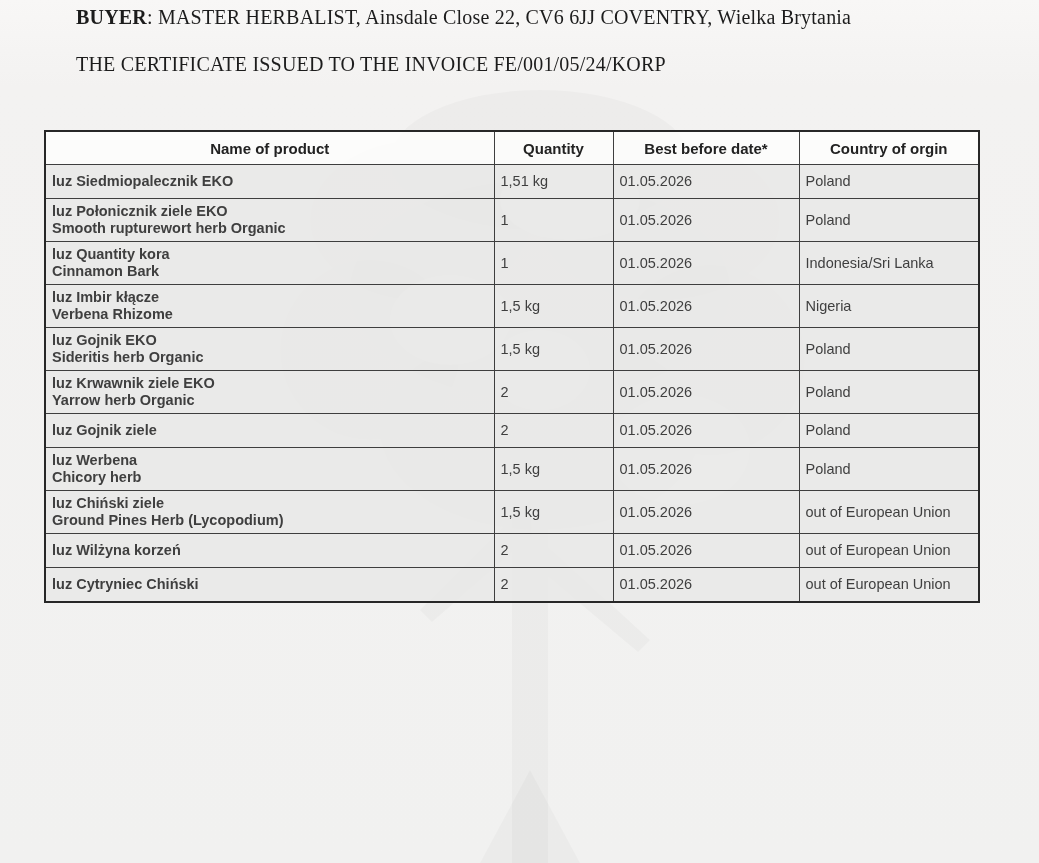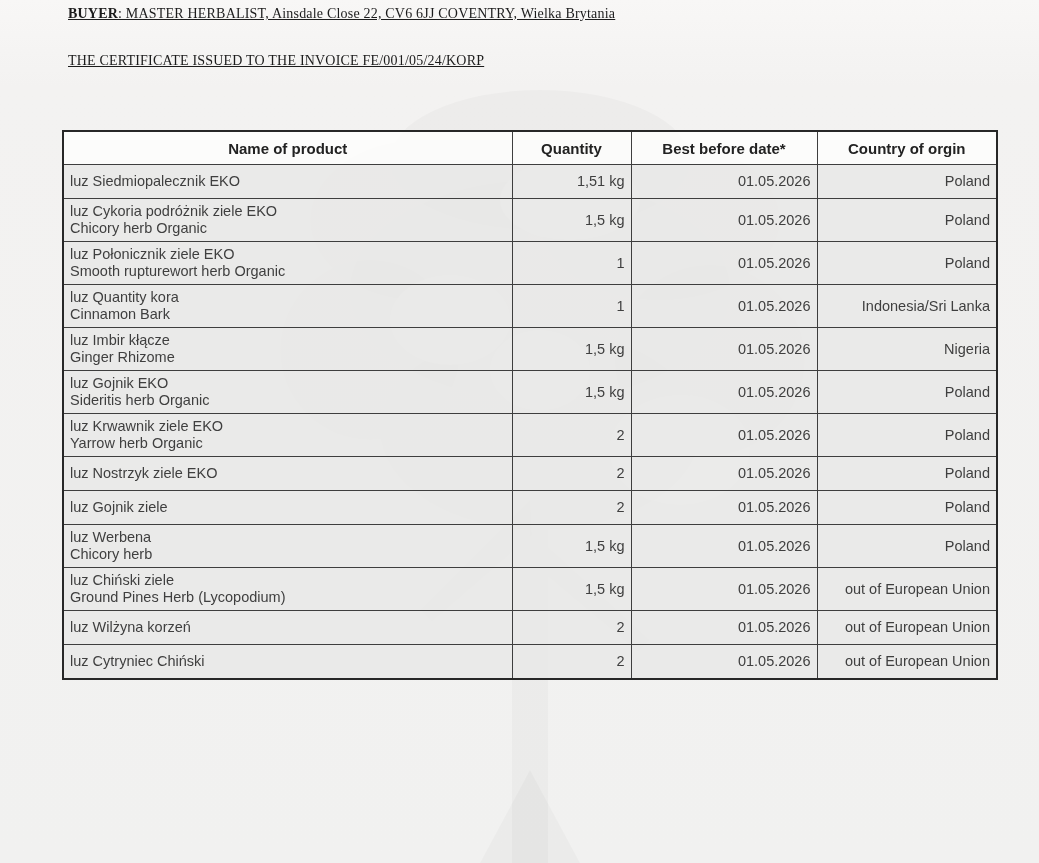--- a/index.html
+++ b/index.html
@@ -17,51 +17,51 @@
   
   .watermark {
     position: absolute; left: 240px; top: 70px;
     width: 580px; height: 793px;
     z-index: 0; pointer-events: none;
   }
   
   .doc-header { position: absolute; left: 60px; top: 0; z-index: 2; width: 940px; }
   .doc-line {
     font-family: "Liberation Serif", serif;
-    font-size: 14px; color: #1c1c1c;
+    font-size: 20px; color: #1c1c1c;
     letter-spacing: 0.2px; white-space: nowrap;
-    position: absolute; left: 8px; text-decoration: underline;
+    position: absolute; left: 16px;
   }
   .doc-line.buyer { top: 6px; }
   .doc-line.cert  { top: 53px; }
   .doc-line .bold { font-weight: bold; }
   
-  .table-wrap { position: absolute; left: 44px; top: 130px; width: 834px; z-index: 1; margin-left: 18px; }
+  .table-wrap { position: absolute; left: 44px; top: 130px; width: 834px; z-index: 1; }
   table.products {
     width: 934px; table-layout: fixed;
     border-collapse: collapse;
     border: 2px solid #272727;
   }
   table.products th, table.products td {
     border: 1.5px solid #3e3e3e;
     line-height: 17px;
     overflow: hidden;
   }
   table.products th {
     background: rgba(252, 252, 251, 0.95);
     font-size: 15px; font-weight: bold; color: #222222;
     text-align: center; height: 30px; padding: 1px 2px;
   }
   table.products td {
     background: rgba(233, 233, 232, 0.90);
     font-size: 14.5px; color: #3f3f3f;
     padding: 4px 6px; height: 25px;
   }
-  td.col-name { text-align: left; padding-left: 10px; }
-  td.col-center { text-align: right; }
+  td.col-name { text-align: left; padding-left: 10px; font-weight: bold; }
+  td.col-center { text-align: left; }
   .product-line { line-height: 17px; }
 </style>
 </head>
 <body>
 
 <div class="page">
 
   <svg class="watermark" viewBox="0 0 580 793" xmlns="http://www.w3.org/2000/svg">
     <g fill="rgba(0,0,0,0.022)">
       <ellipse cx="300" cy="90" rx="150" ry="70"></ellipse>
@@ -111,75 +111,58 @@
           <tr>
             <td class="col-name">
               <div class="product-line">luz Siedmiopalecznik EKO</div>
             </td>
             <td class="col-center">1,51 kg</td>
             <td class="col-center">01.05.2026</td>
             <td class="col-center">Poland</td>
           </tr>
           <tr>
             <td class="col-name">
-              <div class="product-line">luz Cykoria podróżnik ziele EKO</div>
-              <div class="product-line">Chicory herb Organic</div>
-            </td>
-            <td class="col-center">1,5 kg</td>
-            <td class="col-center">01.05.2026</td>
-            <td class="col-center">Poland</td>
-          </tr>
-          <tr>
-            <td class="col-name">
               <div class="product-line">luz Połonicznik ziele EKO</div>
               <div class="product-line">Smooth rupturewort herb Organic</div>
             </td>
             <td class="col-center">1</td>
             <td class="col-center">01.05.2026</td>
             <td class="col-center">Poland</td>
           </tr>
           <tr>
             <td class="col-name">
               <div class="product-line">luz Quantity kora</div>
               <div class="product-line">Cinnamon Bark</div>
             </td>
             <td class="col-center">1</td>
             <td class="col-center">01.05.2026</td>
             <td class="col-center">Indonesia/Sri Lanka</td>
           </tr>
           <tr>
             <td class="col-name">
               <div class="product-line">luz Imbir kłącze</div>
-              <div class="product-line">Ginger Rhizome</div>
+              <div class="product-line">Verbena Rhizome</div>
             </td>
             <td class="col-center">1,5 kg</td>
             <td class="col-center">01.05.2026</td>
             <td class="col-center">Nigeria</td>
           </tr>
           <tr>
             <td class="col-name">
               <div class="product-line">luz Gojnik EKO</div>
               <div class="product-line">Sideritis herb Organic</div>
             </td>
             <td class="col-center">1,5 kg</td>
             <td class="col-center">01.05.2026</td>
             <td class="col-center">Poland</td>
           </tr>
           <tr>
             <td class="col-name">
               <div class="product-line">luz Krwawnik ziele EKO</div>
               <div class="product-line">Yarrow herb Organic</div>
-            </td>
-            <td class="col-center">2</td>
-            <td class="col-center">01.05.2026</td>
-            <td class="col-center">Poland</td>
-          </tr>
-          <tr>
-            <td class="col-name">
-              <div class="product-line">luz Nostrzyk ziele EKO</div>
             </td>
             <td class="col-center">2</td>
             <td class="col-center">01.05.2026</td>
             <td class="col-center">Poland</td>
           </tr>
           <tr>
             <td class="col-name">
               <div class="product-line">luz Gojnik ziele</div>
             </td>
             <td class="col-center">2</td>

